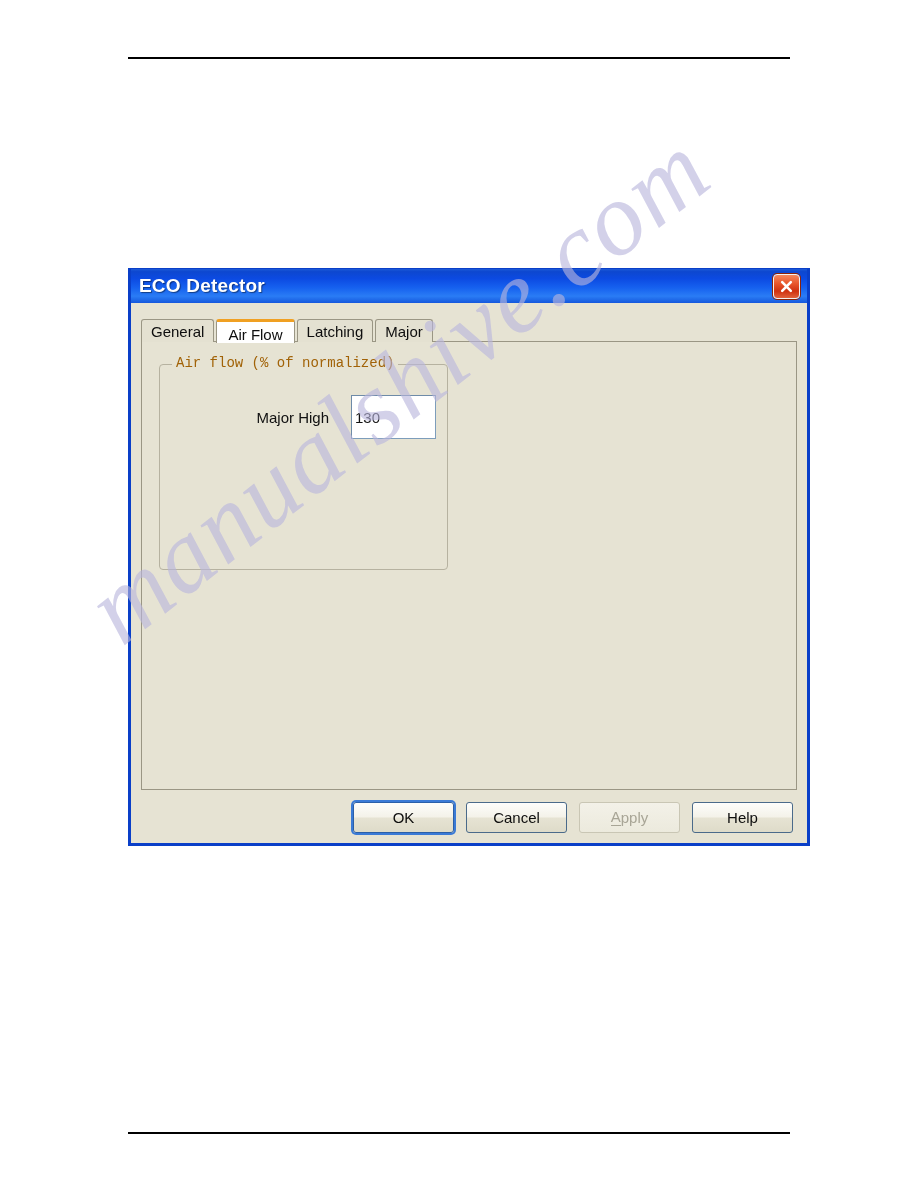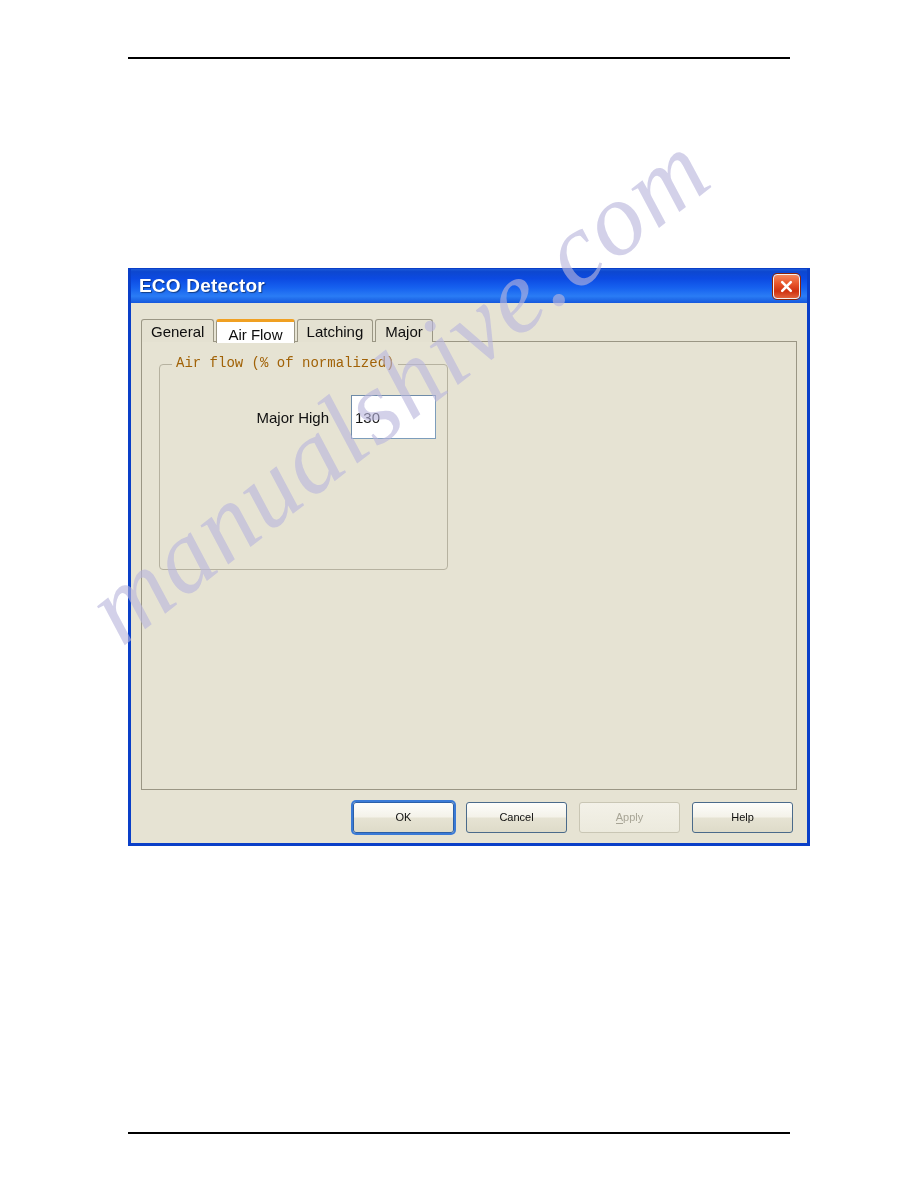--- a/index.html
+++ b/index.html
@@ -227,21 +227,21 @@
     display: flex;
     align-items: center;
     justify-content: flex-end;
     padding-right: 14px;
   }
   .dlg-btn {
     width: 101px;
     height: 31px;
     margin-left: 12px;
     font-family: "Liberation Sans", sans-serif;
-    font-size: 11px;
+    font-size: 15px;
     color: #0e0e0e;
     background: linear-gradient(180deg, #fdfdfb 0%, #f4f2e9 48%, #e6e3d3 52%, #dedbc9 100%);
     border: 1px solid #4a6a8a;
     border-radius: 3px;
     cursor: pointer;
     box-sizing: border-box;
     display: flex;
     align-items: center;
     justify-content: center;
   }

